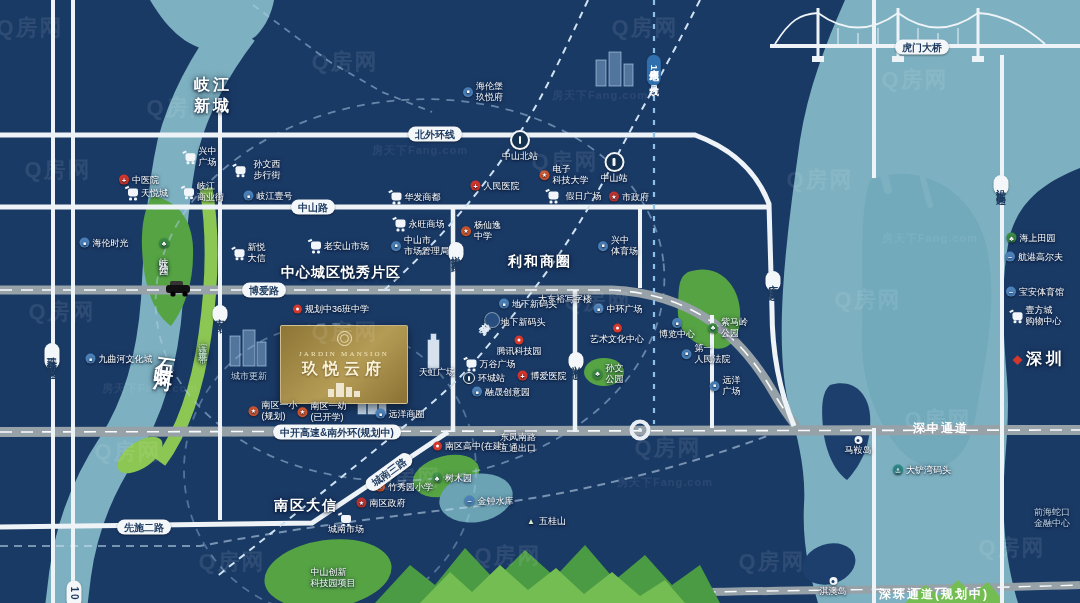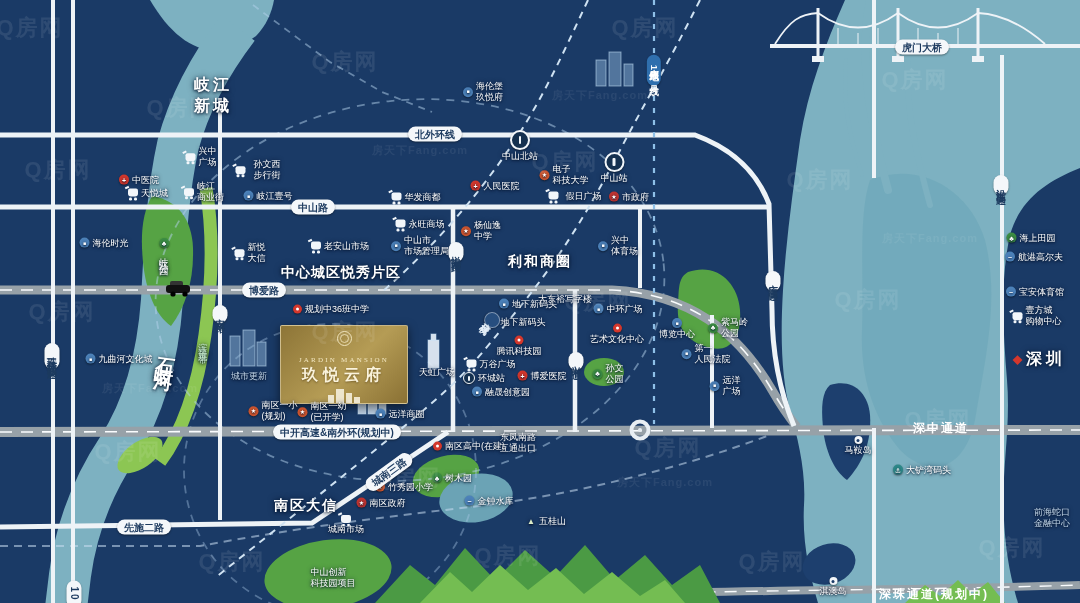--- a/index.html
+++ b/index.html
@@ -59,21 +59,21 @@
   .wm{position:absolute;transform:translate(-50%,-50%);color:rgba(255,255,255,.09);font-weight:bold;
       font-size:22px;letter-spacing:2px;z-index:50;pointer-events:none;white-space:nowrap;}
   .wm2{font-size:11px;color:rgba(255,255,255,.07);letter-spacing:1px;}
   
   #prop{position:absolute;left:280px;top:325px;width:126px;height:77px;z-index:15;
         background:linear-gradient(135deg,#8d7537,#b59c55 55%,#8a7134);
         border:1px solid rgba(250,240,210,.5);border-radius:2px;
         box-shadow:0 3px 10px rgba(0,0,0,.55);display:flex;flex-direction:column;align-items:center;}
   .prop-ring{width:13px;height:13px;border:1.5px solid #f0e4bc;border-radius:50%;margin-top:5px;position:relative;}
   .prop-ring::after{content:"";position:absolute;inset:2px;border:1px solid rgba(240,228,188,.8);border-radius:50%;}
-  .prop-en{font-size:7px;letter-spacing:2.2px;color:#f3e7c0;margin-top:10px;
+  .prop-en{font-size:7px;letter-spacing:2.2px;color:#f3e7c0;margin-top:4px;
            font-family:"Liberation Serif","DejaVu Serif",serif;}
   .prop-cn{font-size:16px;font-weight:bold;letter-spacing:5px;color:#faf3dc;margin-top:1px;
            font-family:"DejaVu Serif","Liberation Serif",serif;text-shadow:0 1px 2px rgba(60,40,0,.5);}
   .prop-bldg{display:flex;align-items:flex-end;gap:2px;margin-top:2px;height:15px;}
   .prop-bldg span{display:block;background:#f2ecd7;opacity:.93;width:6px;}
   .prop-bldg span:nth-child(1){height:8px;} .prop-bldg span:nth-child(2){height:14px;width:8px;}
   .prop-bldg span:nth-child(3){height:10px;} .prop-bldg span:nth-child(4){height:6px;}
 </style>
 </head>
 <body>

